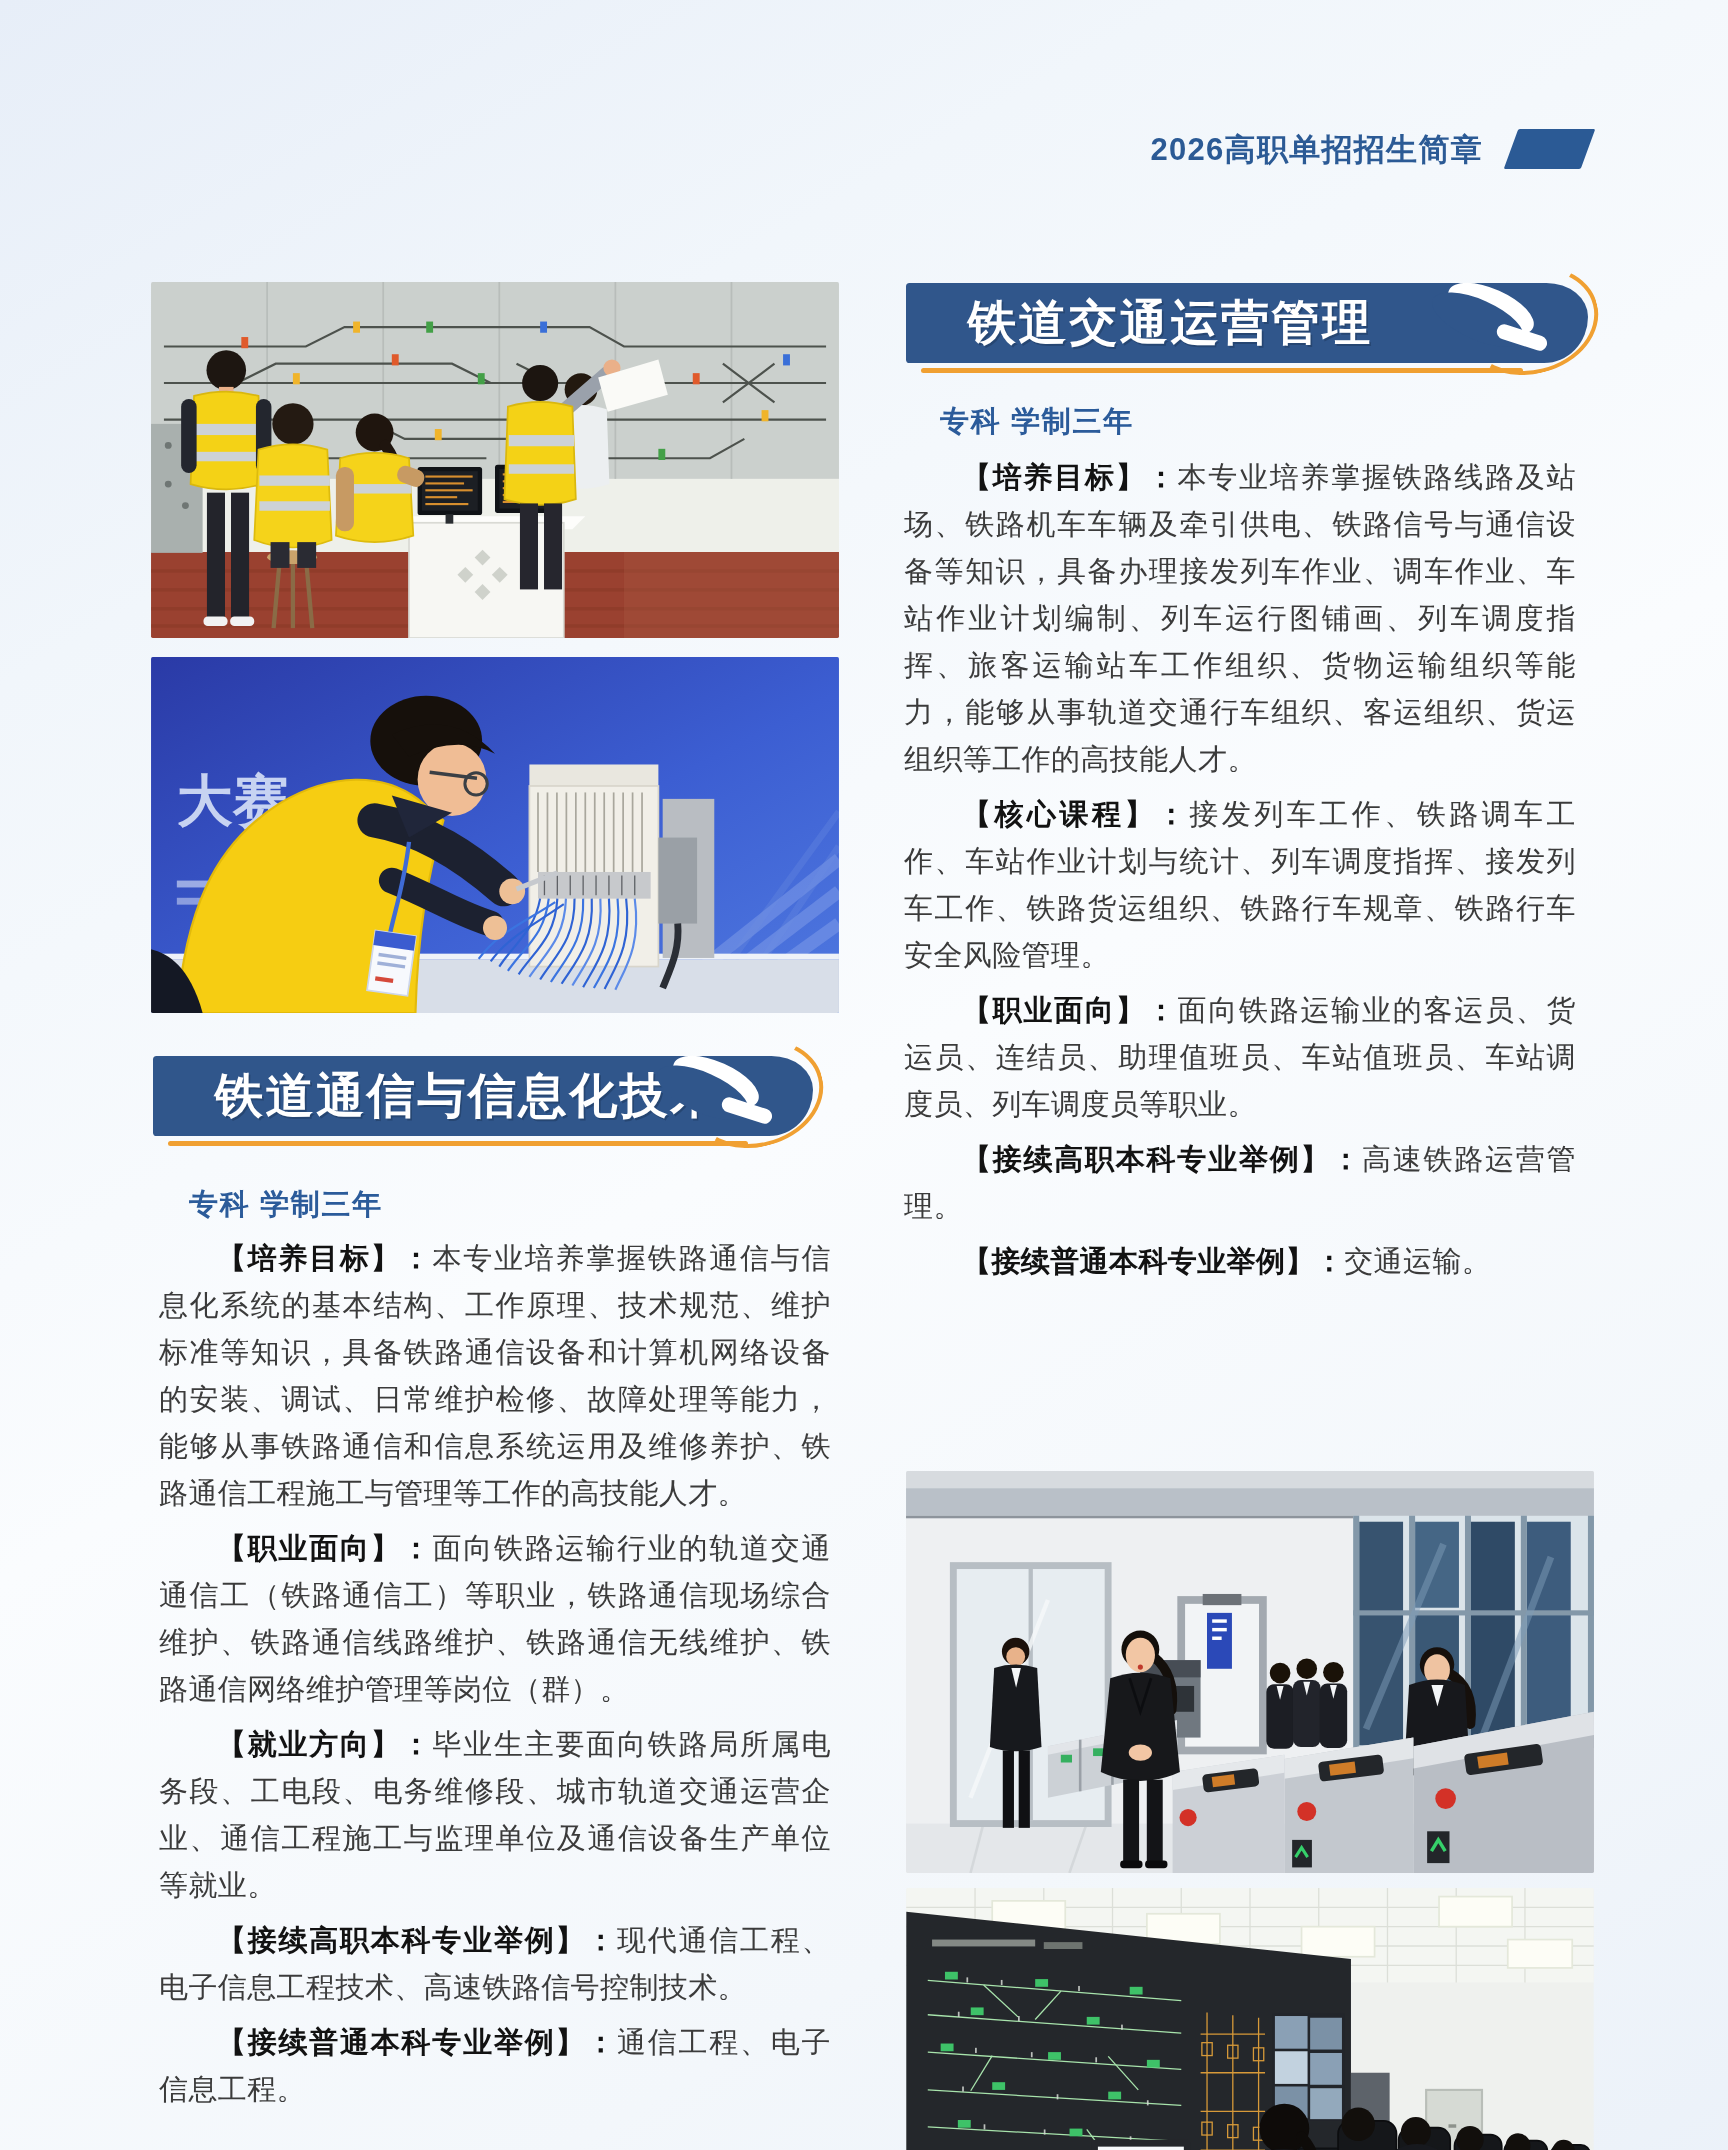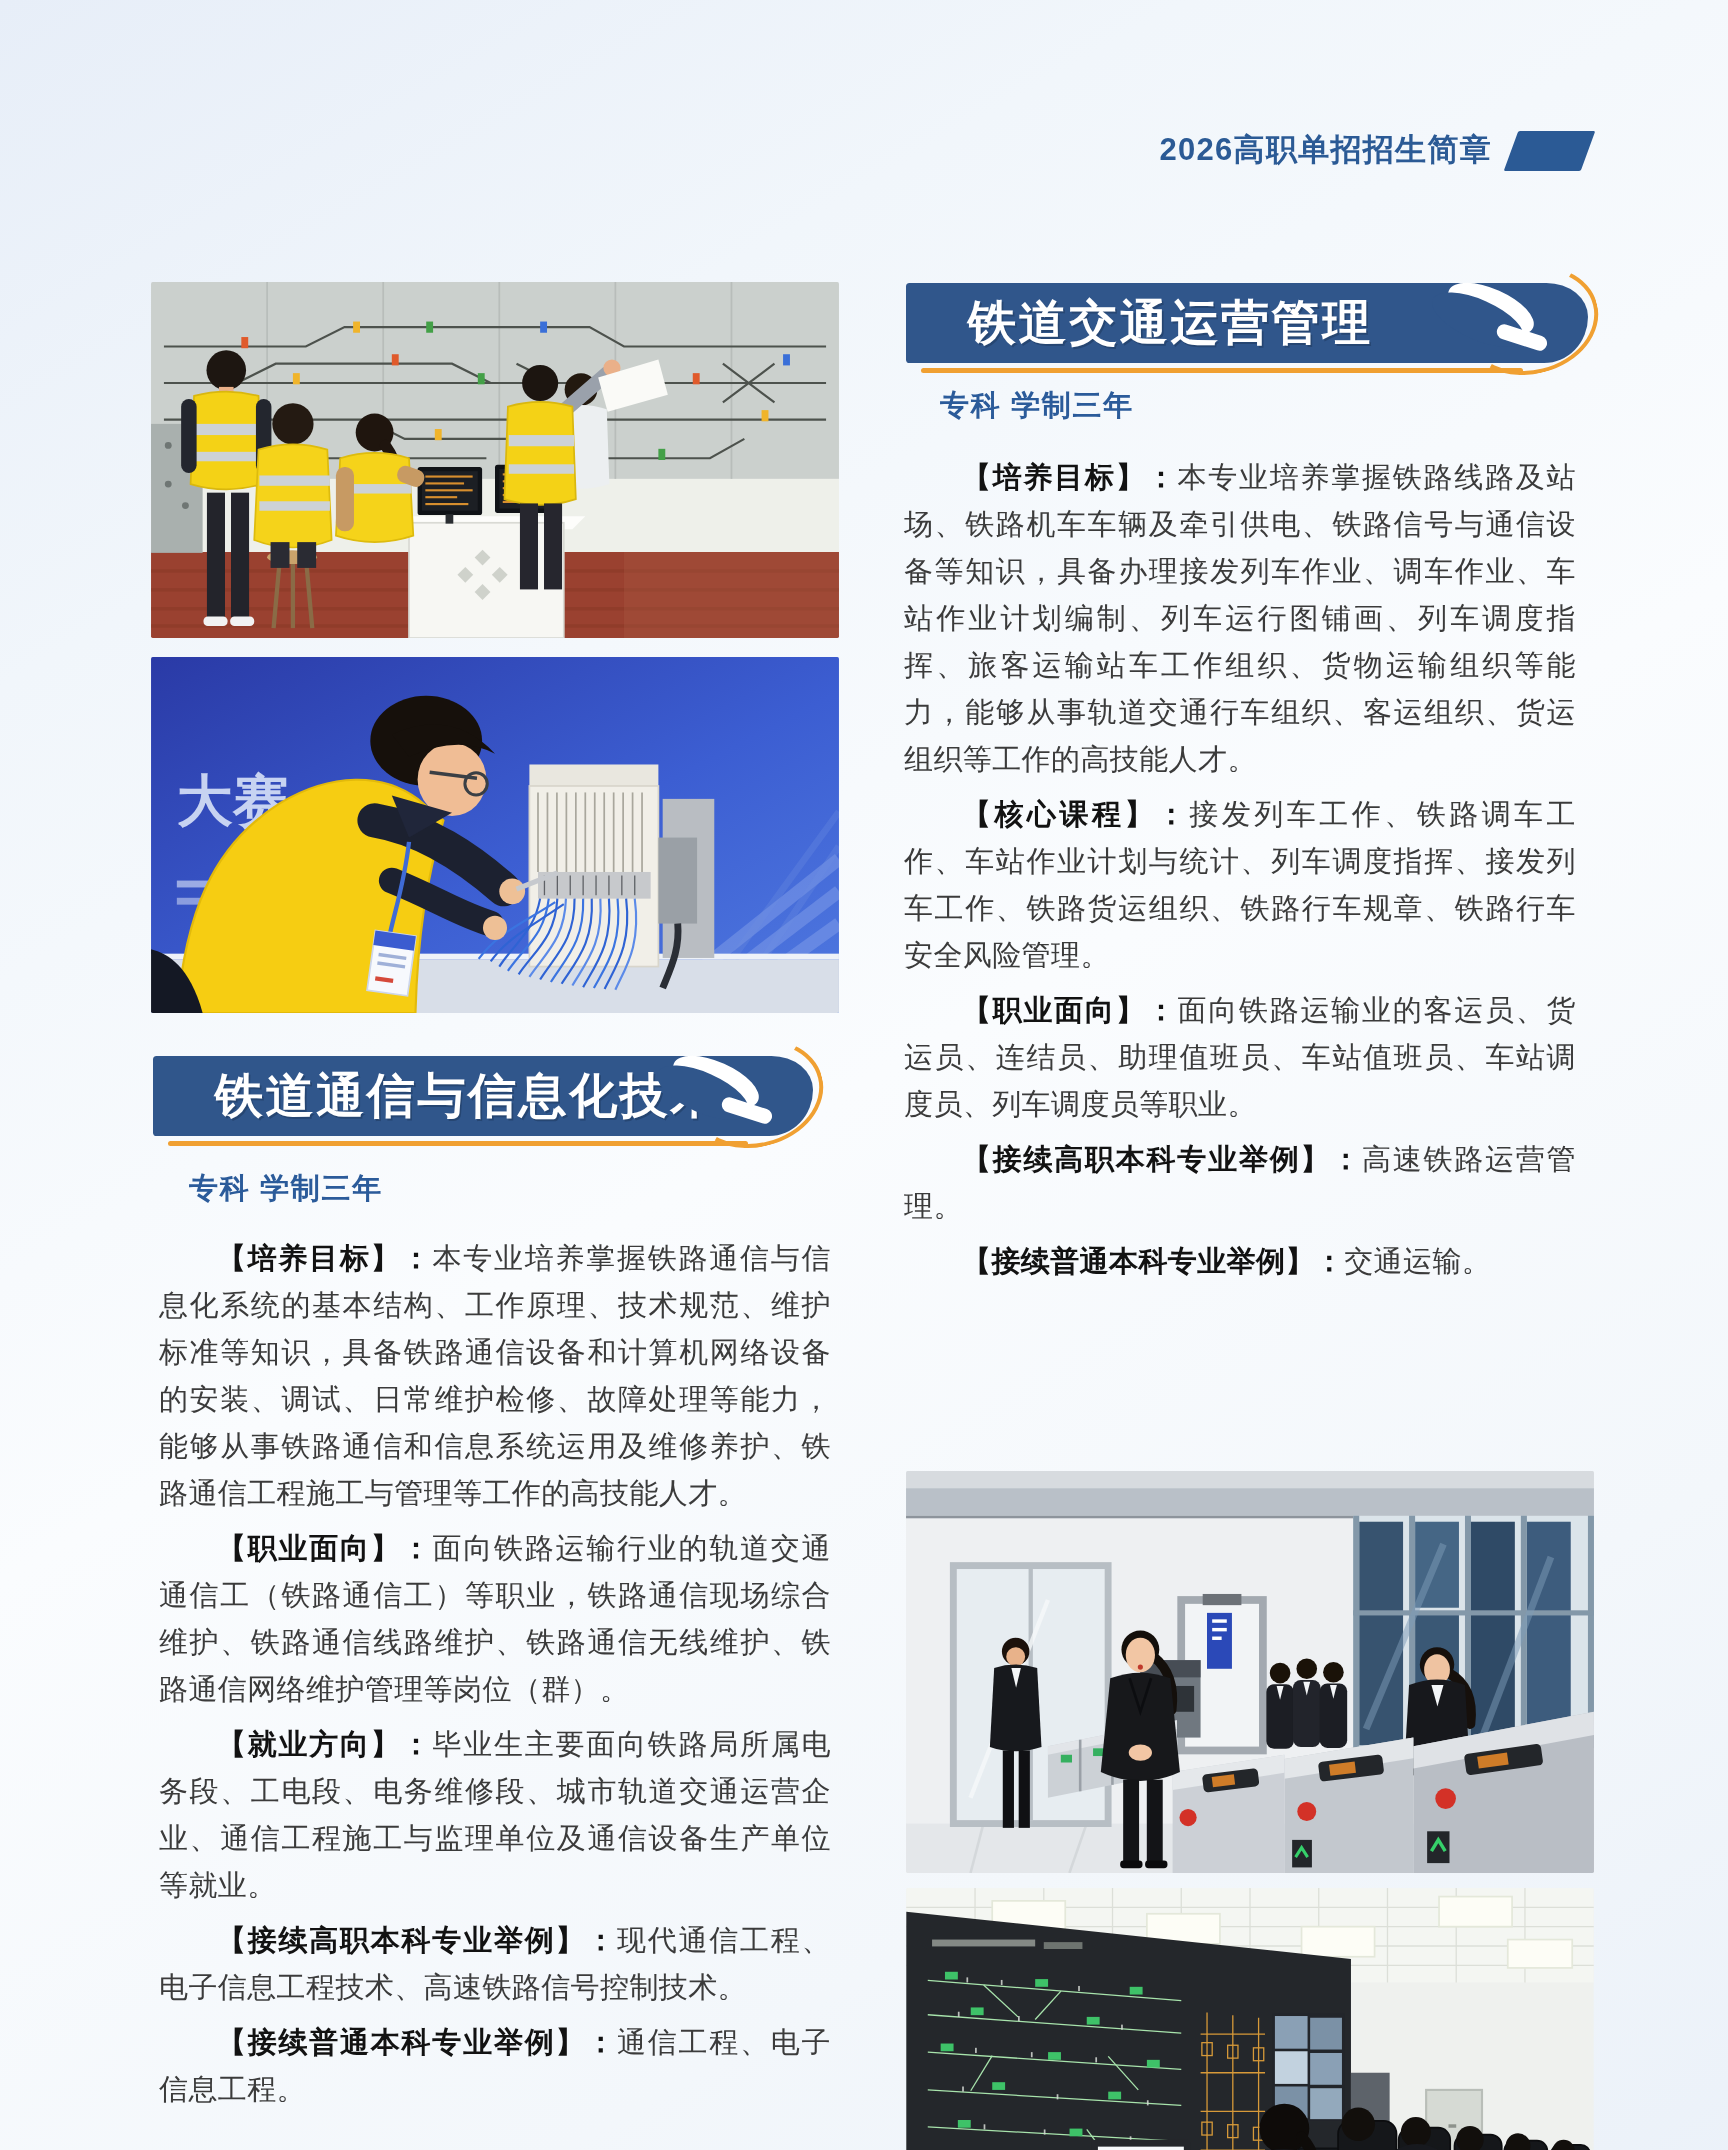--- a/index.html
+++ b/index.html
@@ -2,40 +2,40 @@
 <html lang="zh" style="font-size:6.9px"><head>
 <meta charset="utf-8">
 <style>
   html,body{margin:0;padding:0;background:#dde5ee;}
   .page{
     position:relative;width:1729px;height:2440px;overflow:hidden;
     font-family:"Liberation Sans","DejaVu Sans",sans-serif;
     background:linear-gradient(150deg,#e7eef8 0%,#f1f6fb 20%,#fafcfe 46%,#f3f7fb 72%,#e8eff8 100%);
   }
   
-  .header{position:absolute;top:129px;right:141px;display:flex;align-items:flex-end;gap:19px;}
+  .header{position:absolute;top:129px;right:141px;display:flex;align-items:flex-start;gap:28px;}
   .header-title{font-size:31px;font-weight:700;color:#2b5a95;letter-spacing:1.3px;}
   .header-flag{width:77px;height:40px;background:#2b5a95;transform:skewX(-20deg);border-radius:1.7px;}
   
   .banner{position:absolute;height:80px;background:#30568b;
     border-radius:6px 69px 73px 6px / 6px 56px 77px 6px;}
   .banner .btitle{display:block;padding-left:41px;line-height:80px;font-size:48px;
     font-weight:700;color:#ffffff;letter-spacing:2.6px;text-shadow:1.7px 2.2px 0 rgba(20,40,70,.35);white-space:nowrap;margin-left:21px;}
   .banner .shine1{position:absolute;right:51px;top:6px;width:92px;height:40px;background:#fff;
     border-radius:50%;transform:rotate(24deg);}
   .banner .shine1::after{content:"";position:absolute;left:-11.2px;top:14.6px;width:99px;height:40px;
     background:#30568b;border-radius:50%;}
   .banner .shine2{position:absolute;right:40px;top:47px;width:52px;height:14.6px;background:#fff;
     border-radius:8.6px;transform:rotate(18deg);}
   .banner .underline{position:absolute;left:14.6px;right:65px;bottom:-9.5px;height:4.3px;
     background:#f0a032;border-radius:2.6px;}
   .banner .arc{position:absolute;right:-11.2px;bottom:-11.2px;width:129px;height:99px;border-radius:50%;
     border:4.3px solid transparent;border-bottom-color:#f0a032;border-right-color:#f0a032;
     transform:rotate(-14deg);}
-  .subtitle{position:absolute;font-size:29px;font-weight:700;color:#2b5b9a;letter-spacing:1.7px;white-space:nowrap;}
+  .subtitle{position:absolute;font-size:29px;font-weight:700;color:#2b5b9a;letter-spacing:1.7px;white-space:nowrap;margin-top:16px;}
   
   .textblock{position:absolute;width:688px;}
   .textblock p{margin:8px;font-size:29px;line-height:47px;color:#3b3b3b;
     text-align:justify;text-justify:inter-character;text-indent:2em;letter-spacing:0.4px;}
   .textblock p b{color:#121212;font-weight:700;}
   
   .photo{position:absolute;display:block;border-radius:1.7px;overflow:hidden;}
 </style>
 </head>
 <body>

